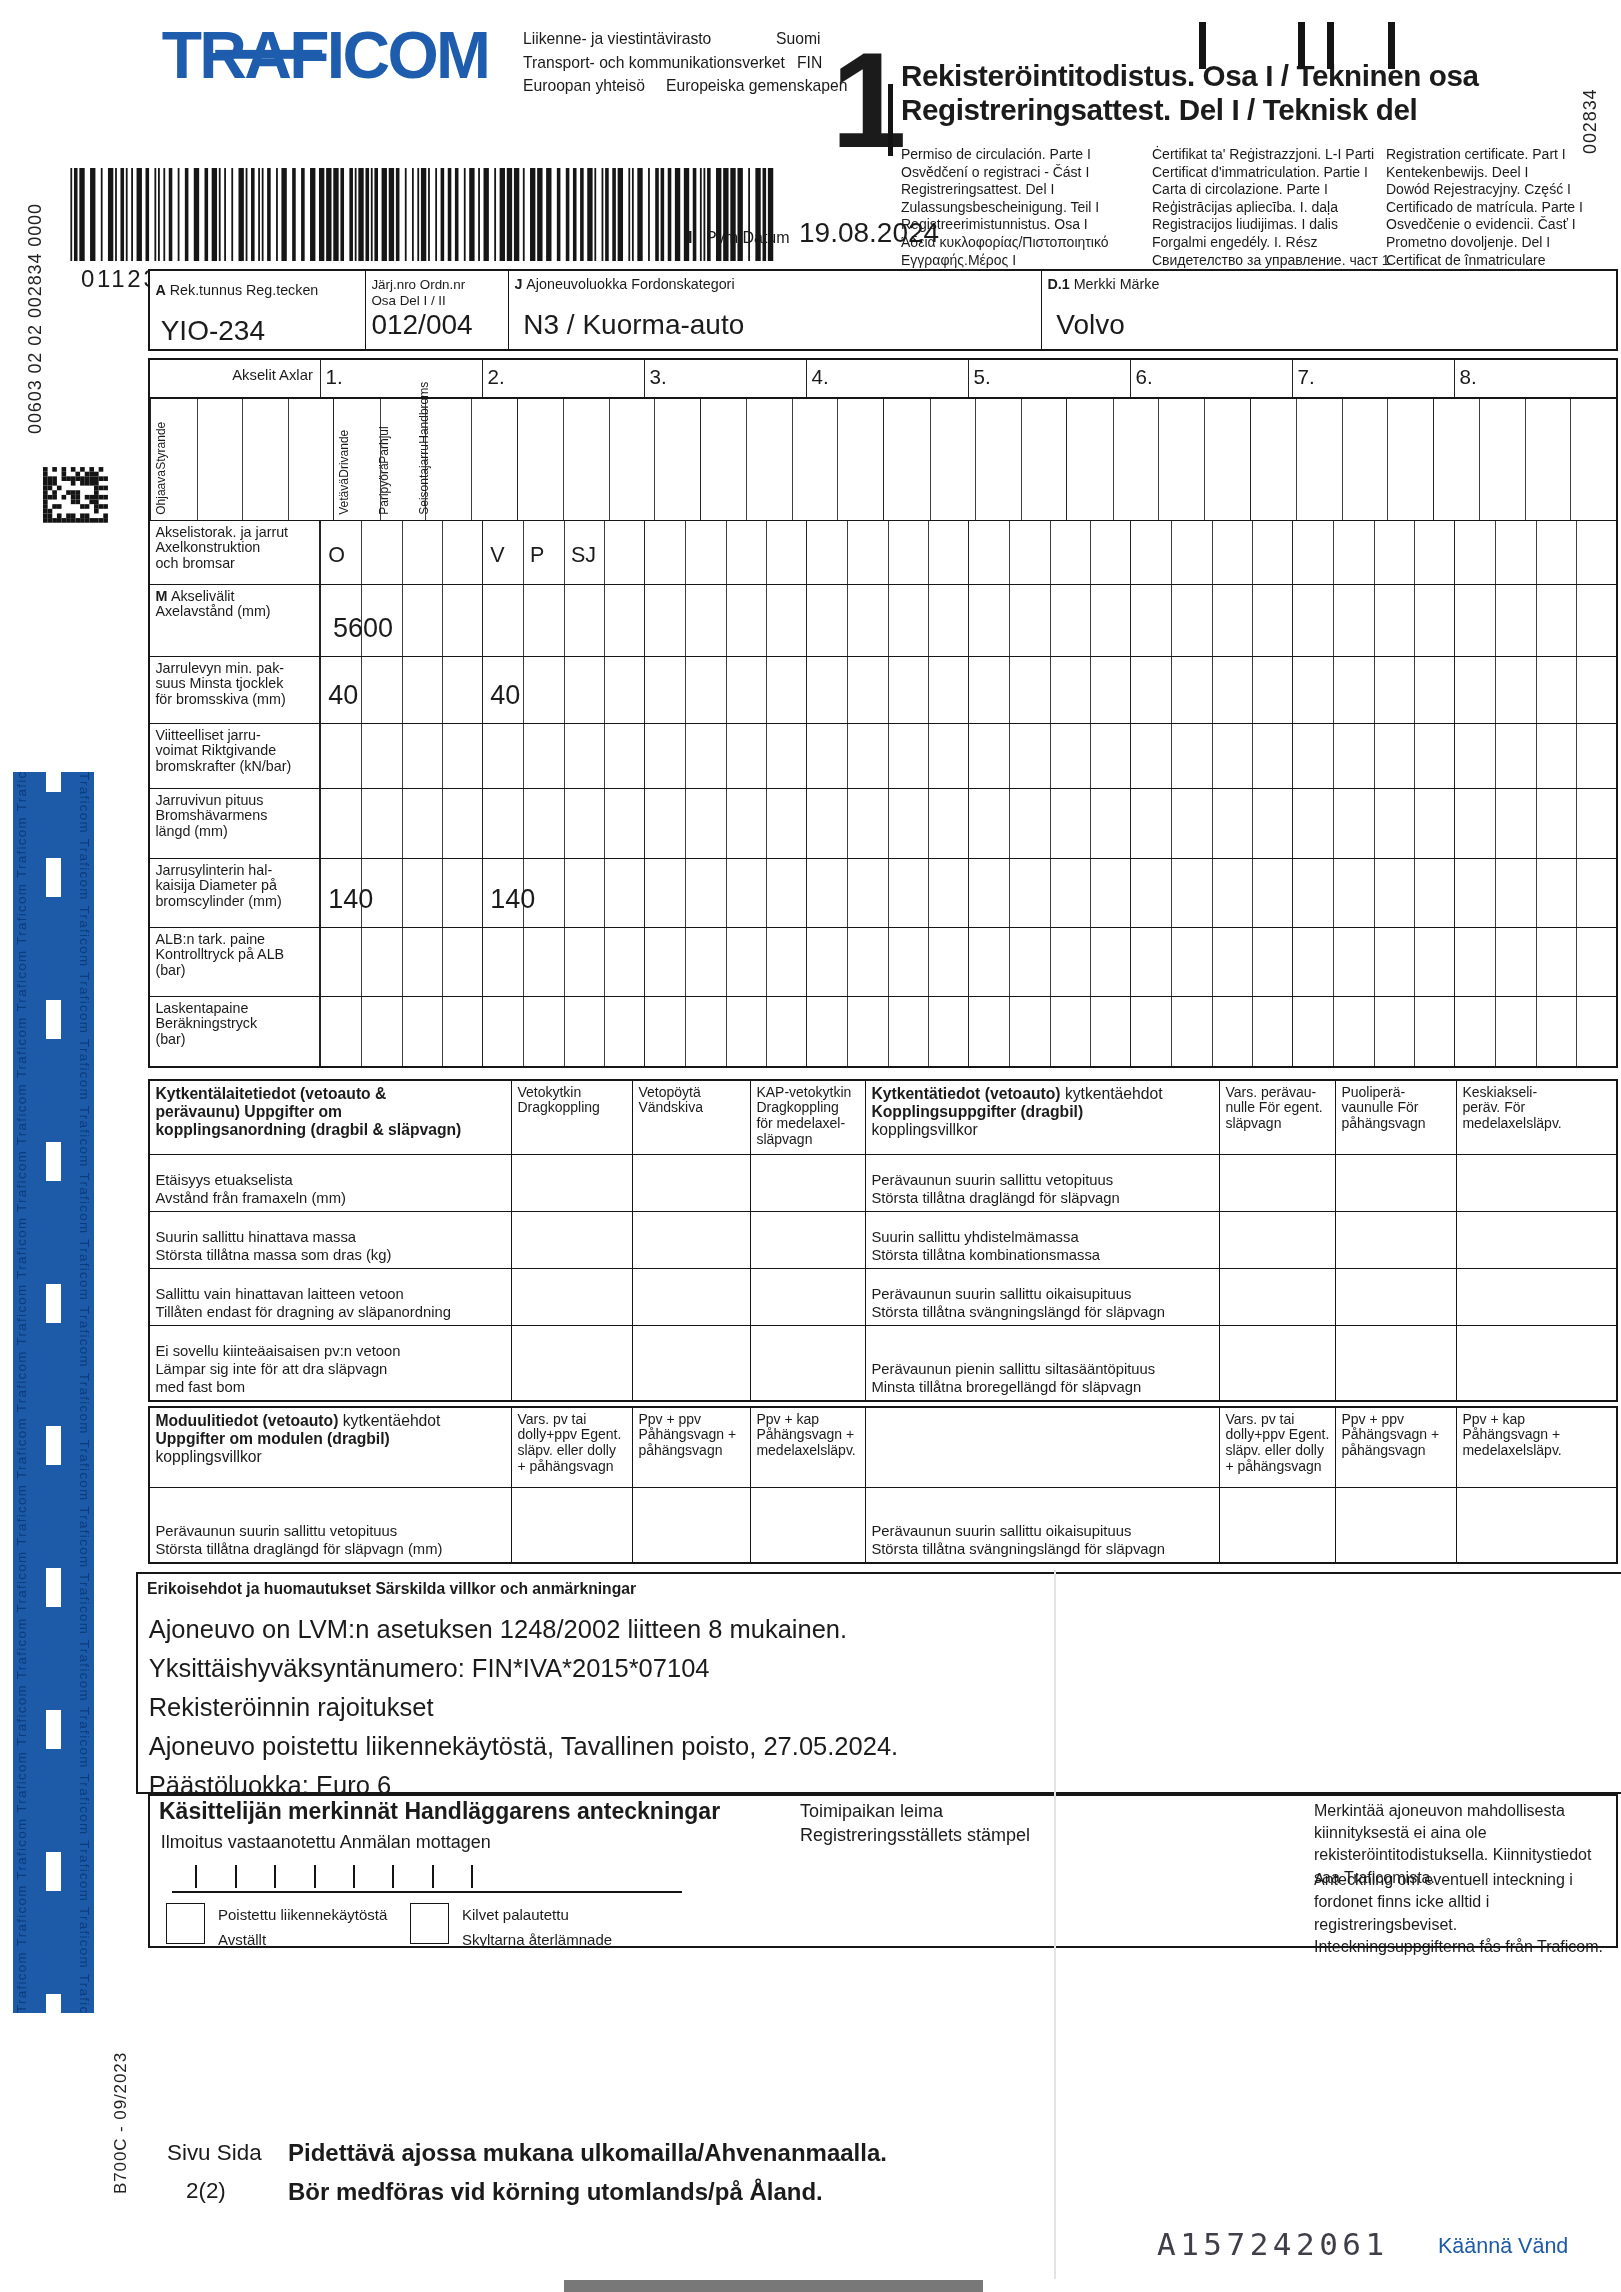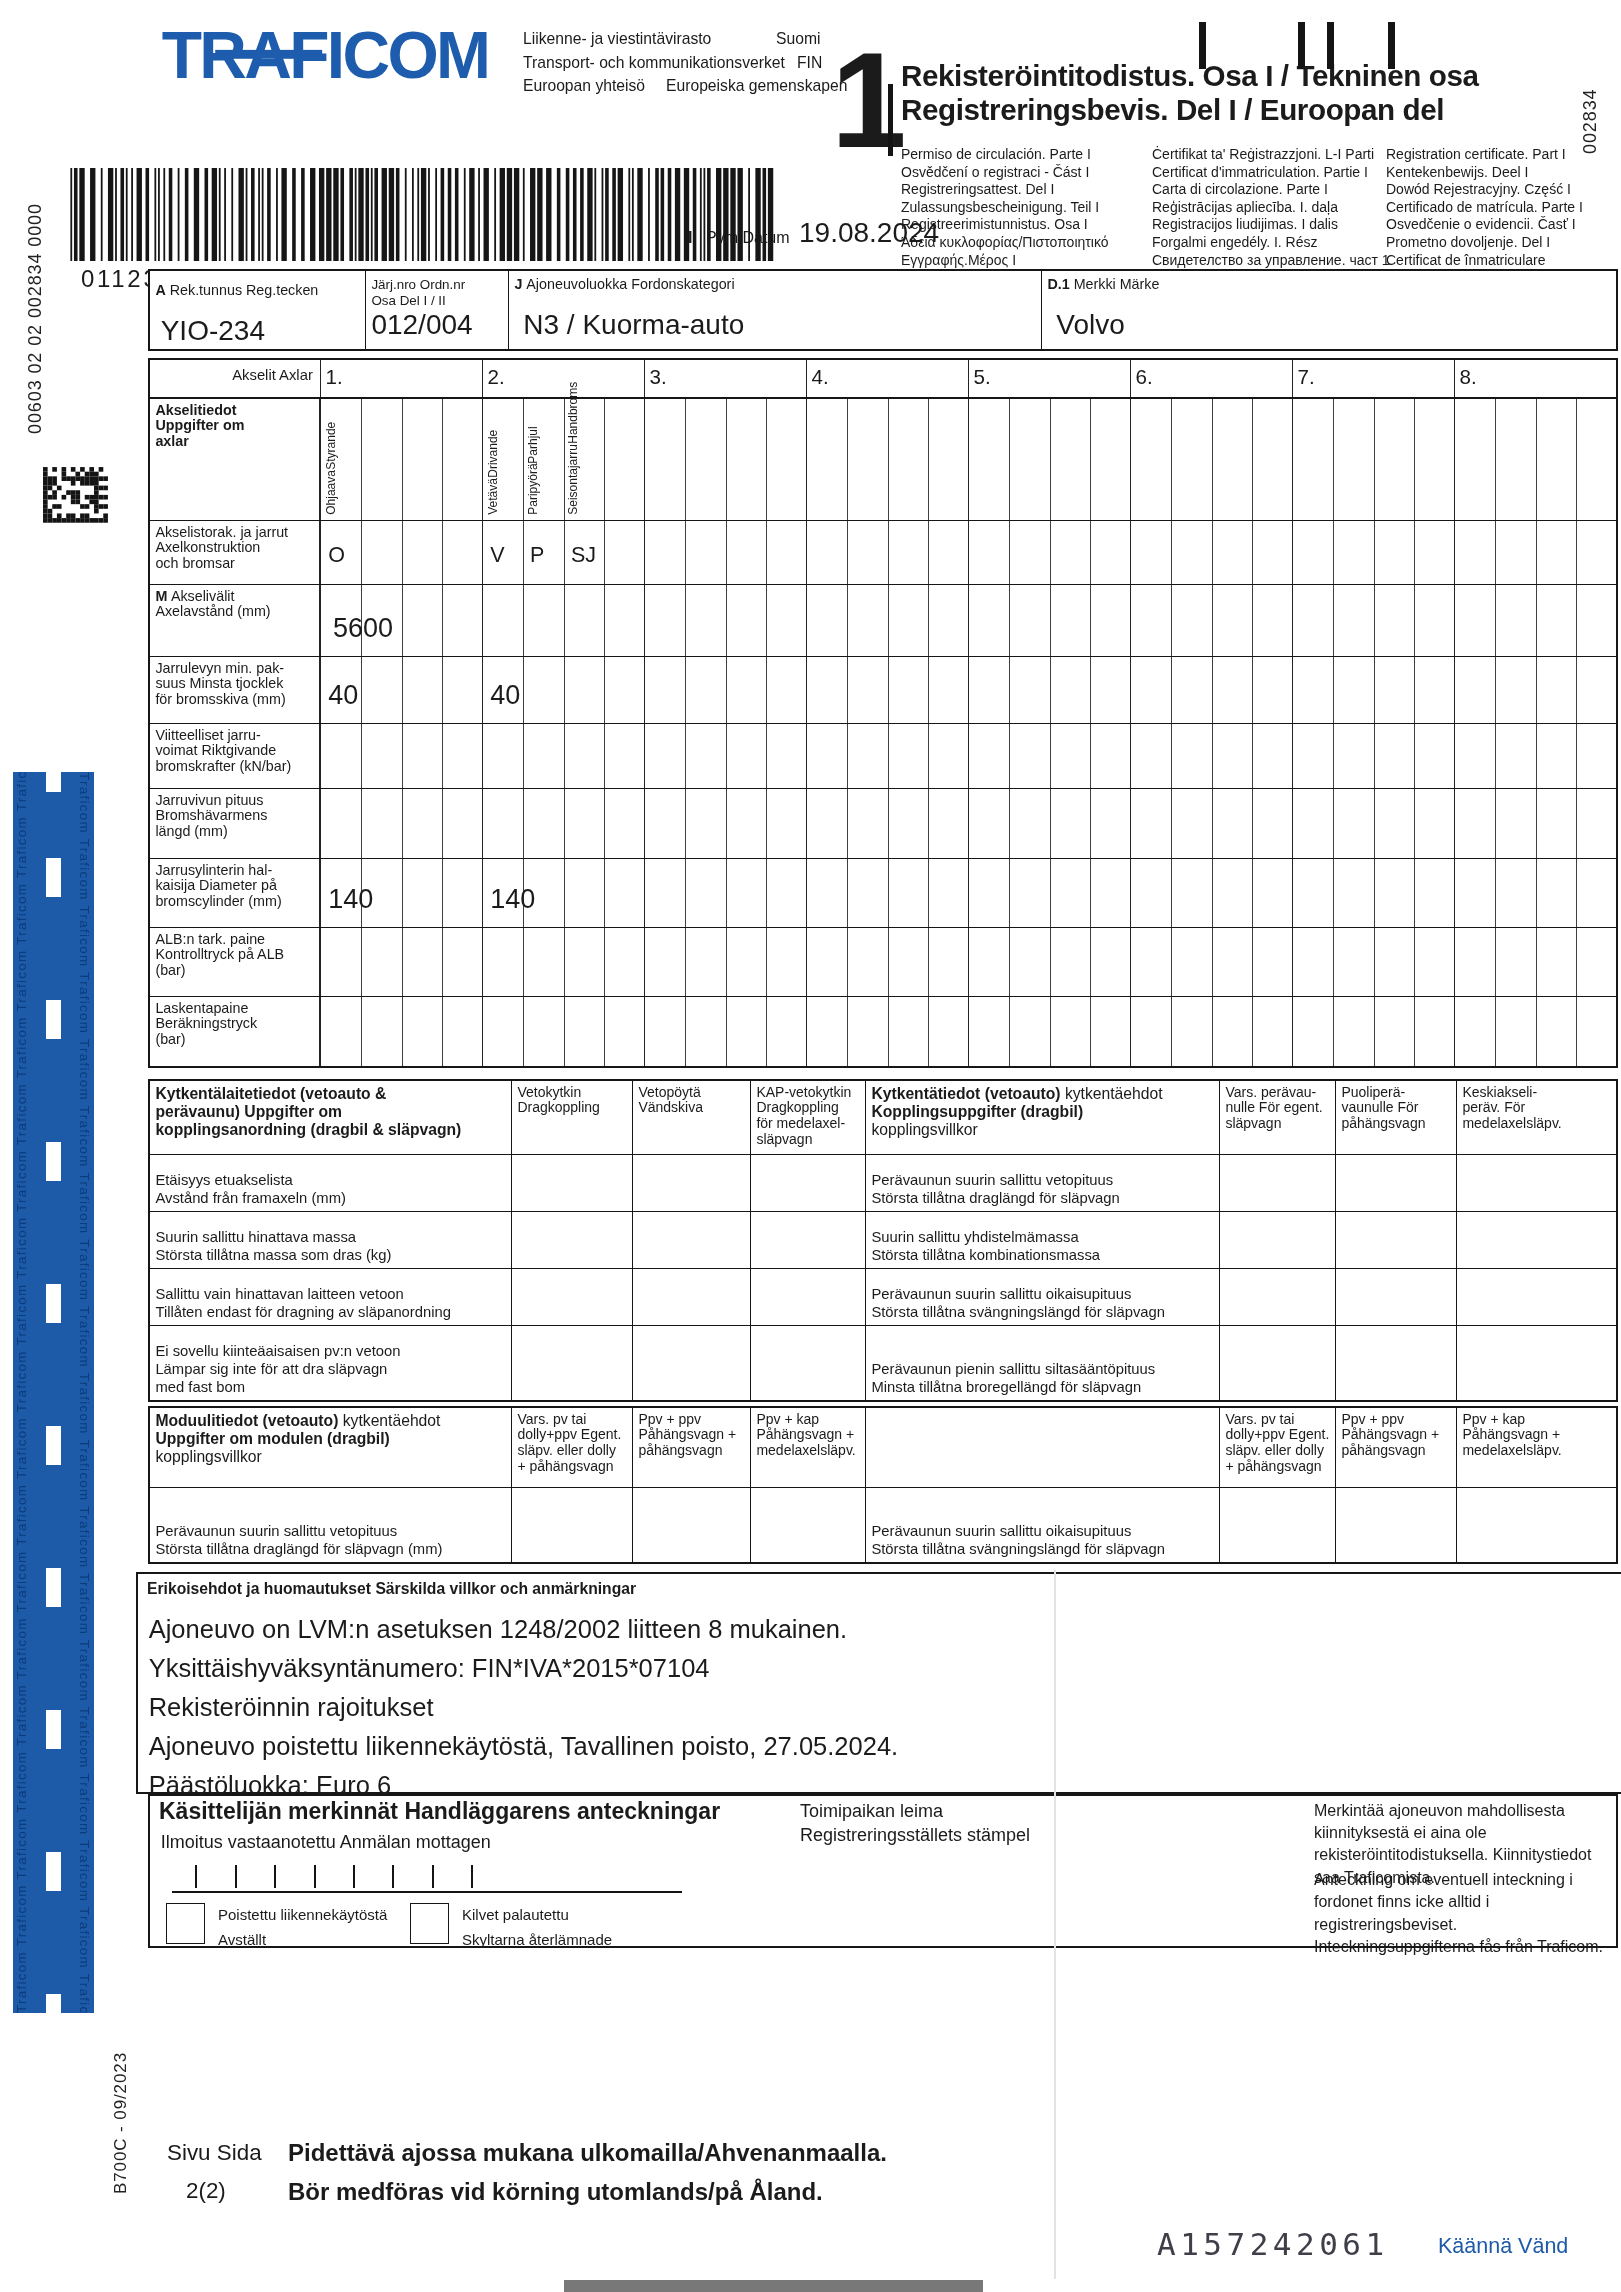--- a/index.html
+++ b/index.html
@@ -312,21 +312,21 @@
   <div class="abs barcode-num" style="left:81px;top:265px;">0112321499</div>
 
   <div class="abs big-one" style="left:831px;top:32px;">1</div>
 
   <div class="abs pvm-small b" style="left:688px;top:229px;">I</div>
   <div class="abs pvm-small" style="left:706px;top:229px;">Pvm Datum</div>
   <div class="abs pvm-date" style="left:799px;top:217px;">19.08.2024</div>
 
   <div class="abs" style="left:888px;top:84px;width:4.5px;height:72px;background:#141414;"></div>
   <div class="abs title-main" style="left:901px;top:59px;">Rekisteröintitodistus. Osa I / Tekninen osa</div>
-  <div class="abs title-main" style="left:901px;top:93px;">Registreringsbevis. Del I / Euroopan del</div>
+  <div class="abs title-main" style="left:901px;top:93px;">Registreringsattest. Del I / Teknisk del</div>
   <div class="abs" style="left:901px;top:146px;width:708px;height:148px;">
     <div class="trans-col" id="transCol1" style="left:0;">
         <div class="trans-line">Permiso de circulación. Parte I</div>
         <div class="trans-line">Osvědčení o registraci - Část I</div>
         <div class="trans-line">Registreringsattest. Del I</div>
         <div class="trans-line">Zulassungsbescheinigung. Teil I</div>
         <div class="trans-line">Registreerimistunnistus. Osa I</div>
         <div class="trans-line">Άδεια κυκλοφορίας/Πιστοποιητικό</div>
         <div class="trans-line">Εγγραφής.Μέρος I</div>
         <div class="trans-line">Prometna dozvola</div>
@@ -385,23 +385,20 @@
         <div class="fcell ax-cell ax-num" style="flex: 1 1 0%;">1.</div>
         <div class="fcell ax-cell ax-num" style="flex: 1 1 0%;">2.</div>
         <div class="fcell ax-cell ax-num" style="flex: 1 1 0%;">3.</div>
         <div class="fcell ax-cell ax-num" style="flex: 1 1 0%;">4.</div>
         <div class="fcell ax-cell ax-num" style="flex: 1 1 0%;">5.</div>
         <div class="fcell ax-cell ax-num" style="flex: 1 1 0%;">6.</div>
         <div class="fcell ax-cell ax-num" style="flex: 1 1 0%;">7.</div>
         <div class="fcell ax-cell ax-num" style="flex: 1 1 0%;">8.</div>
       </div>
       <div class="frow" style="height: 121px;">
-        <div class="fcell ax-label lbl pre b" style="width: 170px;">Akselitiedot
-Uppgifter om
-axlar</div>
         <div class="fcell ax-cell" style="flex: 1 1 0%;">
           <div class="sub" style="left: 25%;"></div>
           <div class="sub" style="left: 50%;"></div>
           <div class="sub" style="left: 75%;"></div>
           <div class="vlab" style="left: 3.6px;">
             <div>Ohjaava</div>
             <div>Styrande</div>
           </div>
         </div>
         <div class="fcell ax-cell" style="flex: 1 1 0%;">

